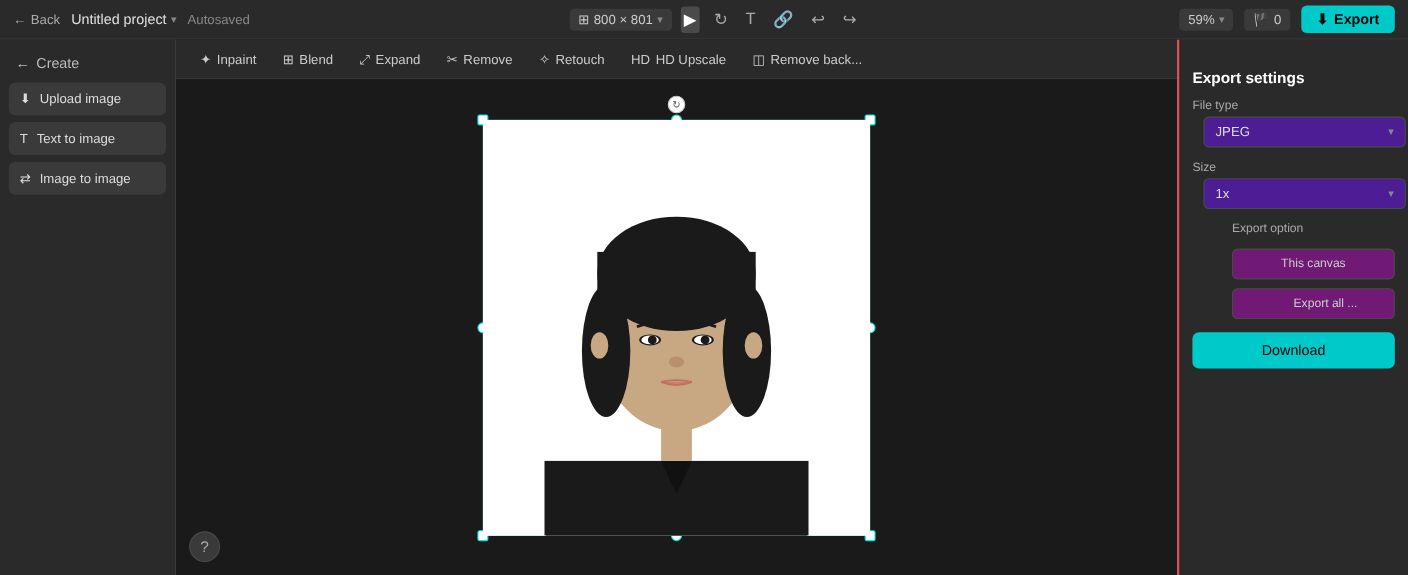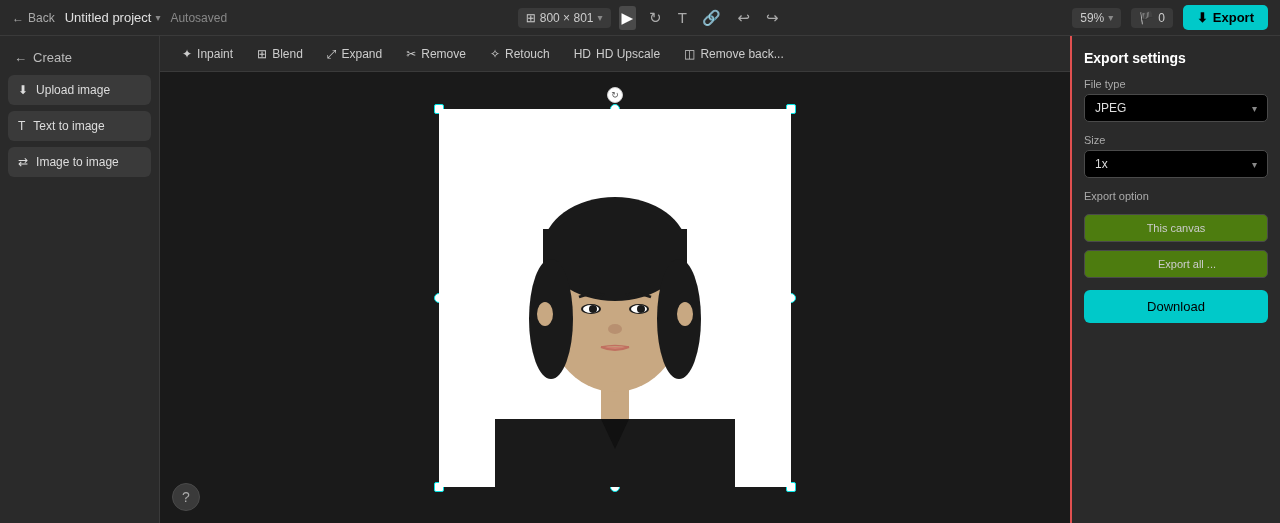--- a/index.html
+++ b/index.html
@@ -295,51 +295,54 @@
       display: flex;
       flex-direction: column;
       padding: 14px 12px;
       gap: 12px;
       overflow-y: auto;
     }
     .panel-title {
       font-size: 14px;
       font-weight: 600;
       color: #fff;
+      margin-top: 12px;
     }
     .panel-section-label {
       font-size: 11px;
       color: #aaa;
       margin-bottom: 4px;
     }
     .panel-dropdown {
       width: 100%;
-      background: #000000;
+      background: #4c1d95;
       border: 1px solid #4a4a4a;
       border-radius: 5px;
       padding: 6px 10px;
       color: #ddd;
       font-size: 12px;
       cursor: pointer;
       display: flex;
       align-items: center;
       justify-content: space-between;
+      margin-left: 10px;
     }
     .export-options {
       display: flex;
       flex-direction: column;
       gap: 8px;
+      margin-left: 36px;
     }
     .export-option-row {
       display: flex;
       gap: 6px;
     }
     .option-btn {
       flex: 1;
-      background: #4d7c0f;
+      background: #701a75;
       border: 1px solid #4a4a4a;
       border-radius: 5px;
       padding: 7px 6px;
       color: #ccc;
       font-size: 11px;
       text-align: center;
       cursor: pointer;
     }
     .option-btn.active {
       background: #3a3a3a;

